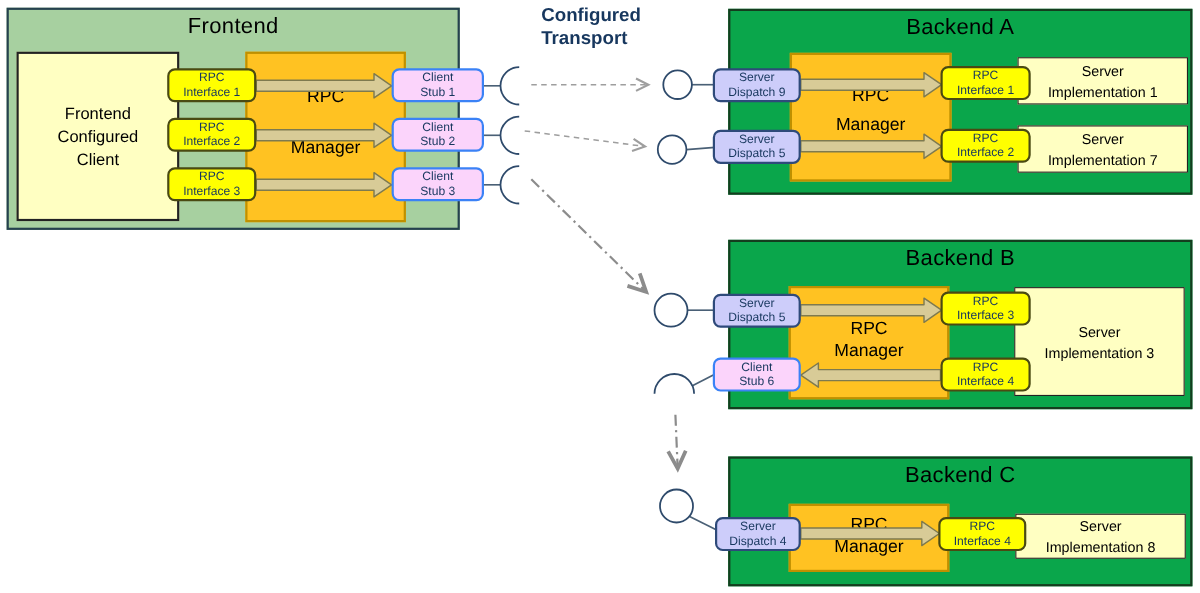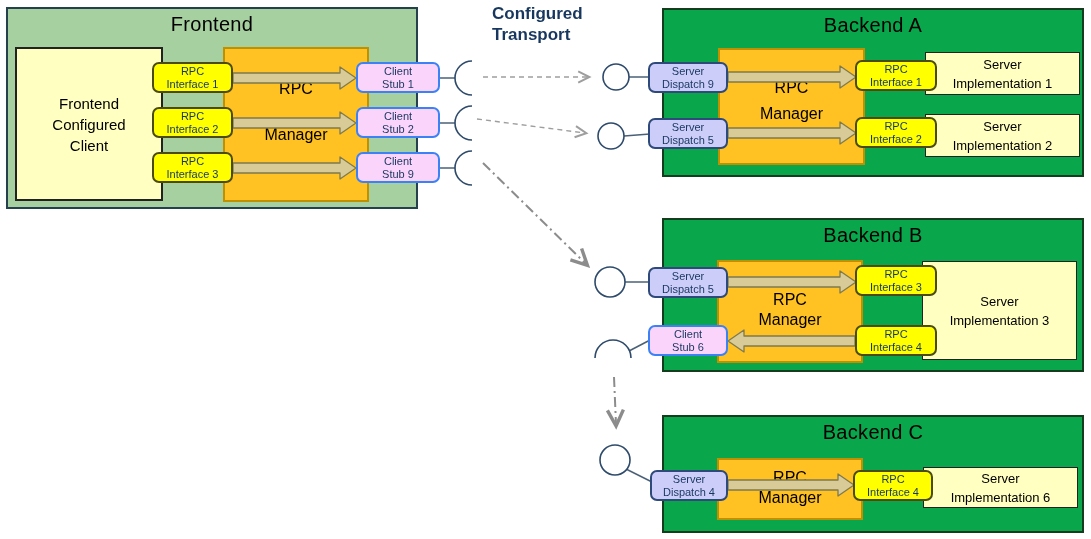--- a/index.html
+++ b/index.html
@@ -80,29 +80,29 @@
     <span>RPC</span>
     <span>Manager</span>
   </div>
 
   <div class="impl" style="left:925px;top:52px;width:155px;height:43px;">
     <span>Server</span>
     <span>Implementation 1</span>
   </div>
   <div class="impl" style="left:925px;top:114px;width:155px;height:43px;">
     <span>Server</span>
-    <span>Implementation 2</span>
+    <span>Implementation 7</span>
   </div>
   <div class="impl" style="left:922px;top:261px;width:155px;height:99px;">
     <span>Server</span>
     <span>Implementation 3</span>
   </div>
   <div class="impl" style="left:923px;top:467px;width:155px;height:41px;">
     <span>Server</span>
-    <span>Implementation 6</span>
+    <span>Implementation 8</span>
   </div>
 
   <svg class="wires" width="1091" height="539" viewBox="0 0 1091 539">
     <defs>
       <marker id="mg" markerWidth="11" markerHeight="11" refX="8" refY="5" orient="auto">
         <path d="M1,1 L9,5 L1,9" fill="none" stroke="#9E9E9E" stroke-width="1.4"></path>
       </marker>
       <marker id="md" markerWidth="11" markerHeight="11" refX="8" refY="5" orient="auto">
         <path d="M1,1 L9,5 L1,9" fill="none" stroke="#8C8C8C" stroke-width="1.7"></path>
       </marker>
@@ -168,21 +168,21 @@
   <div class="sbox pink" style="left:356px;top:62px;width:84px;height:31px;">
     <span>Client</span>
     <span>Stub 1</span>
   </div>
   <div class="sbox pink" style="left:356px;top:107px;width:84px;height:31px;">
     <span>Client</span>
     <span>Stub 2</span>
   </div>
   <div class="sbox pink" style="left:356px;top:152px;width:84px;height:31px;">
     <span>Client</span>
-    <span>Stub 9</span>
+    <span>Stub 3</span>
   </div>
 
   <div class="sbox lav" style="left:648px;top:62px;width:80px;height:31px;">
     <span>Server</span>
     <span>Dispatch 9</span>
   </div>
   <div class="sbox lav" style="left:648px;top:118px;width:80px;height:31px;">
     <span>Server</span>
     <span>Dispatch 5</span>
   </div>

